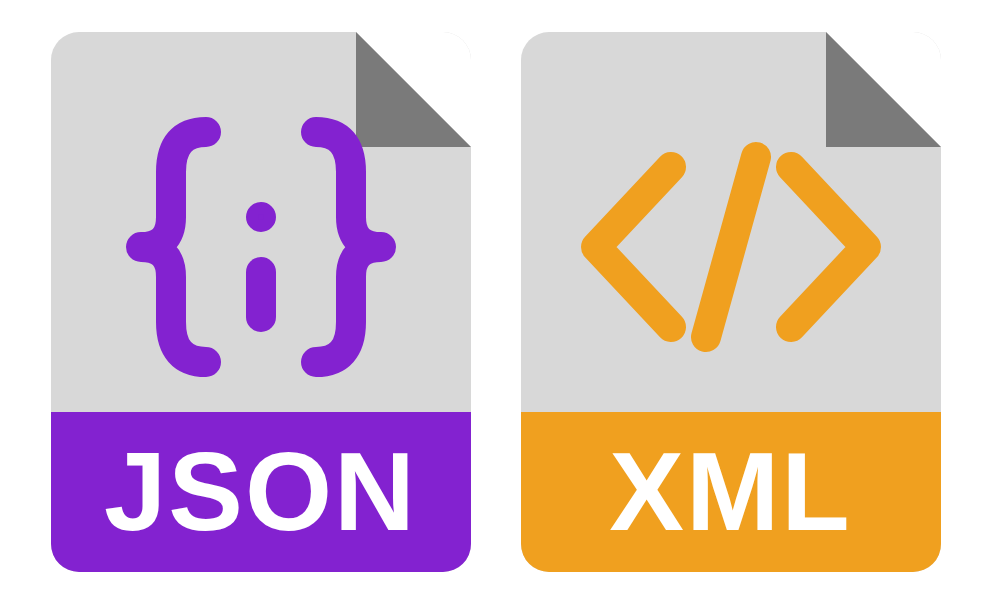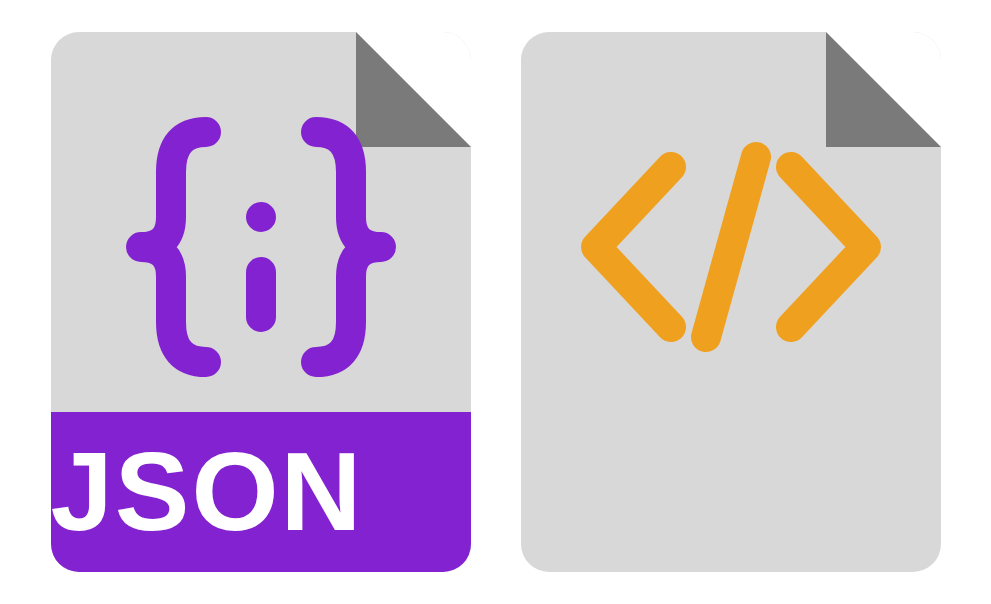--- a/index.html
+++ b/index.html
@@ -50,21 +50,21 @@
       border-color: transparent transparent transparent #7a7a7a;
     }
     .label-band {
       position: absolute;
       bottom: 0;
       left: 0;
       right: 0;
       height: 160px;
       display: flex;
       align-items: center;
-      justify-content: flex-start;
+      justify-content: center;
     }
     .label-text {
       color: #ffffff;
       font-weight: 700;
       font-size: 112px;
       letter-spacing: 2px;
       line-height: 1;
     }
     .json-band {
       background: #8322d0;
@@ -134,13 +134,16 @@
   <div class="symbol-area xml-symbol">
     <svg viewBox="0 0 330 230" fill="none" stroke="#f0a01f" stroke-width="30" stroke-linecap="round" stroke-linejoin="round">
 
       <polyline points="105,35 30,115 105,195"></polyline>
 
       <polyline points="225,35 300,115 225,195"></polyline>
 
       <line x1="190" y1="25" x2="140" y2="205"></line>
     </svg>
   </div>
+  <div class="label-band xml-band">
+    <span class="label-text">XML</span>
+  </div>
 </div>
 
 </body></html>

